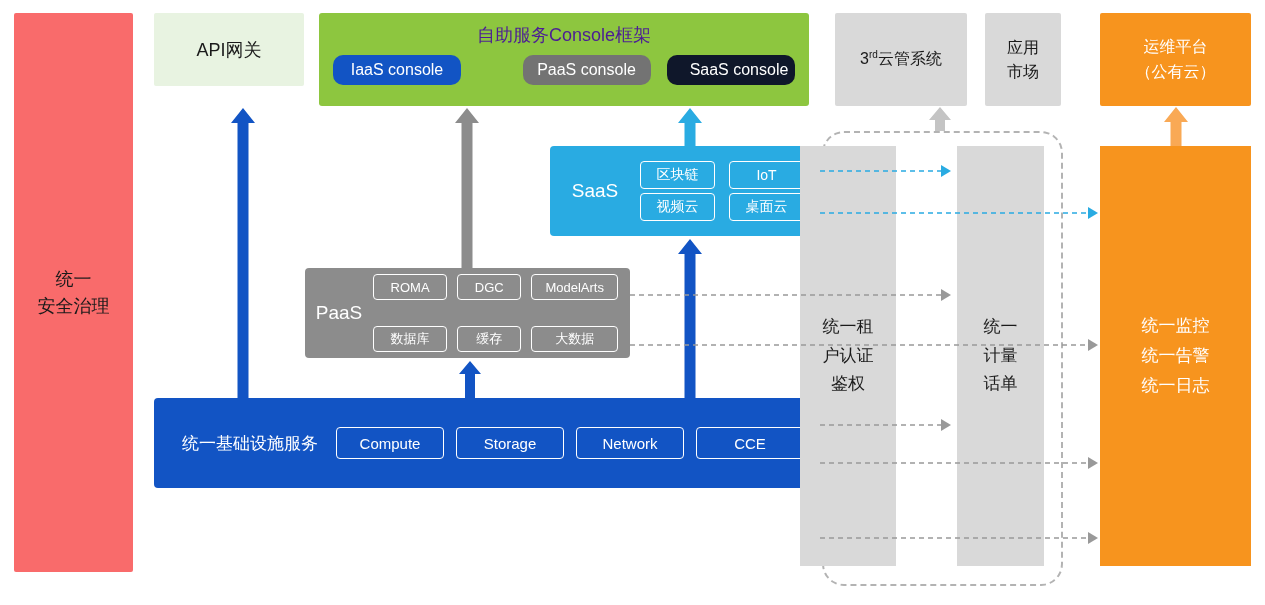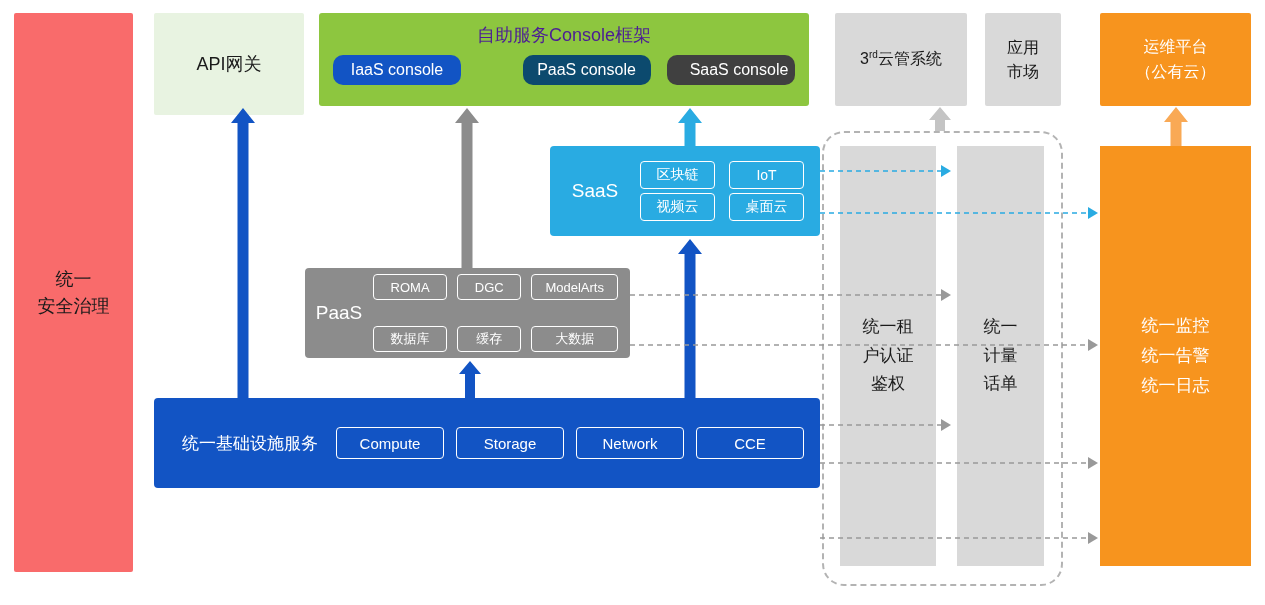--- a/index.html
+++ b/index.html
@@ -13,32 +13,32 @@
   .canvas { position: relative; width: 1265px; height: 605px; background: #fff; overflow: hidden; }
   .abs { position: absolute; }
   .center { display: flex; align-items: center; justify-content: center; text-align: center; }
   .pre { white-space: pre-line; }
 
   
   .security-bar { left: 14px; top: 13px; width: 119px; height: 559px;
     background: #f96b6b; color: #1a1a1a; font-size: 18px; line-height: 1.5; border-radius: 2px; }
 
   
-  .api-gateway { left: 154px; top: 13px; width: 150px; height: 102px;
+  .api-gateway { left: 154px; top: 13px; width: 150px; height: 73px;
     background: #e8f3e1; font-size: 18px; border-radius: 2px; }
 
   .console-frame { left: 319px; top: 13px; width: 490px; height: 93px;
     background: #8dc63f; border-radius: 3px; }
   .console-title { margin-top: 10px; text-align: center; font-size: 18px; color: #4c1d95; }
   .console-chips { display: flex; justify-content: space-between; padding: 0 14px; margin-top: 8px; }
   .chip { width: 128px; height: 30px; border-radius: 10px; color: #fff; font-size: 16px;
     display: flex; align-items: center; justify-content: center; }
   .chip-iaas { background: #1254c4; }
-  .chip-paas { background: #0c4a6e; margin-left: 45px; }
-  .chip-saas { background: #404040; padding-left: 16px; }
+  .chip-paas { background: #737373; margin-left: 45px; }
+  .chip-saas { background: #0f172a; padding-left: 16px; }
 
   .third-box { left: 835px; top: 13px; width: 132px; height: 93px;
     background: #d9d9d9; font-size: 16px; border-radius: 2px; align-items: center; }
   .third-box sup { font-size: 10px; }
   .market-box { left: 985px; top: 13px; width: 76px; height: 93px;
     background: #d9d9d9; font-size: 16px; line-height: 1.5; border-radius: 2px; }
   .om-box { left: 1100px; top: 13px; width: 151px; height: 93px;
     background: #f7941e; color: #fff; font-size: 16px; line-height: 1.55; border-radius: 2px; }
 
   
@@ -68,21 +68,21 @@
 
   
   .hw-row { left: 154px; top: 515px; width: 666px; height: 46px;
     display: flex; justify-content: space-between; }
   .hw-box { width: 146px; height: 46px; background: #1254c4; border-radius: 3px;
     color: #fff; font-size: 17px; display: flex; align-items: center; justify-content: center; }
 
   
   .dashed-frame { left: 822px; top: 131px; width: 241px; height: 455px;
     border: 2px dashed #b3b3b3; border-radius: 22px; }
-  .auth-bar { left: 840px; top: 146px; width: 96px; height: 420px;
+  .auth-bar { left: 800px; top: 146px; width: 96px; height: 420px;
     background: #d9d9d9; font-size: 17px; line-height: 1.7; text-align: center; }
   .meter-bar { left: 957px; top: 146px; width: 87px; height: 420px;
     background: #d9d9d9; font-size: 17px; line-height: 1.7; }
   .monitor-bar { left: 1100px; top: 146px; width: 151px; height: 420px;
     background: #f7941e; color: #fff; font-size: 17px; line-height: 1.75; }
 
   .overlay { position: absolute; left: 0; top: 0; width: 1265px; height: 605px;
     pointer-events: none; z-index: 10; }
 </style>
 </head>

